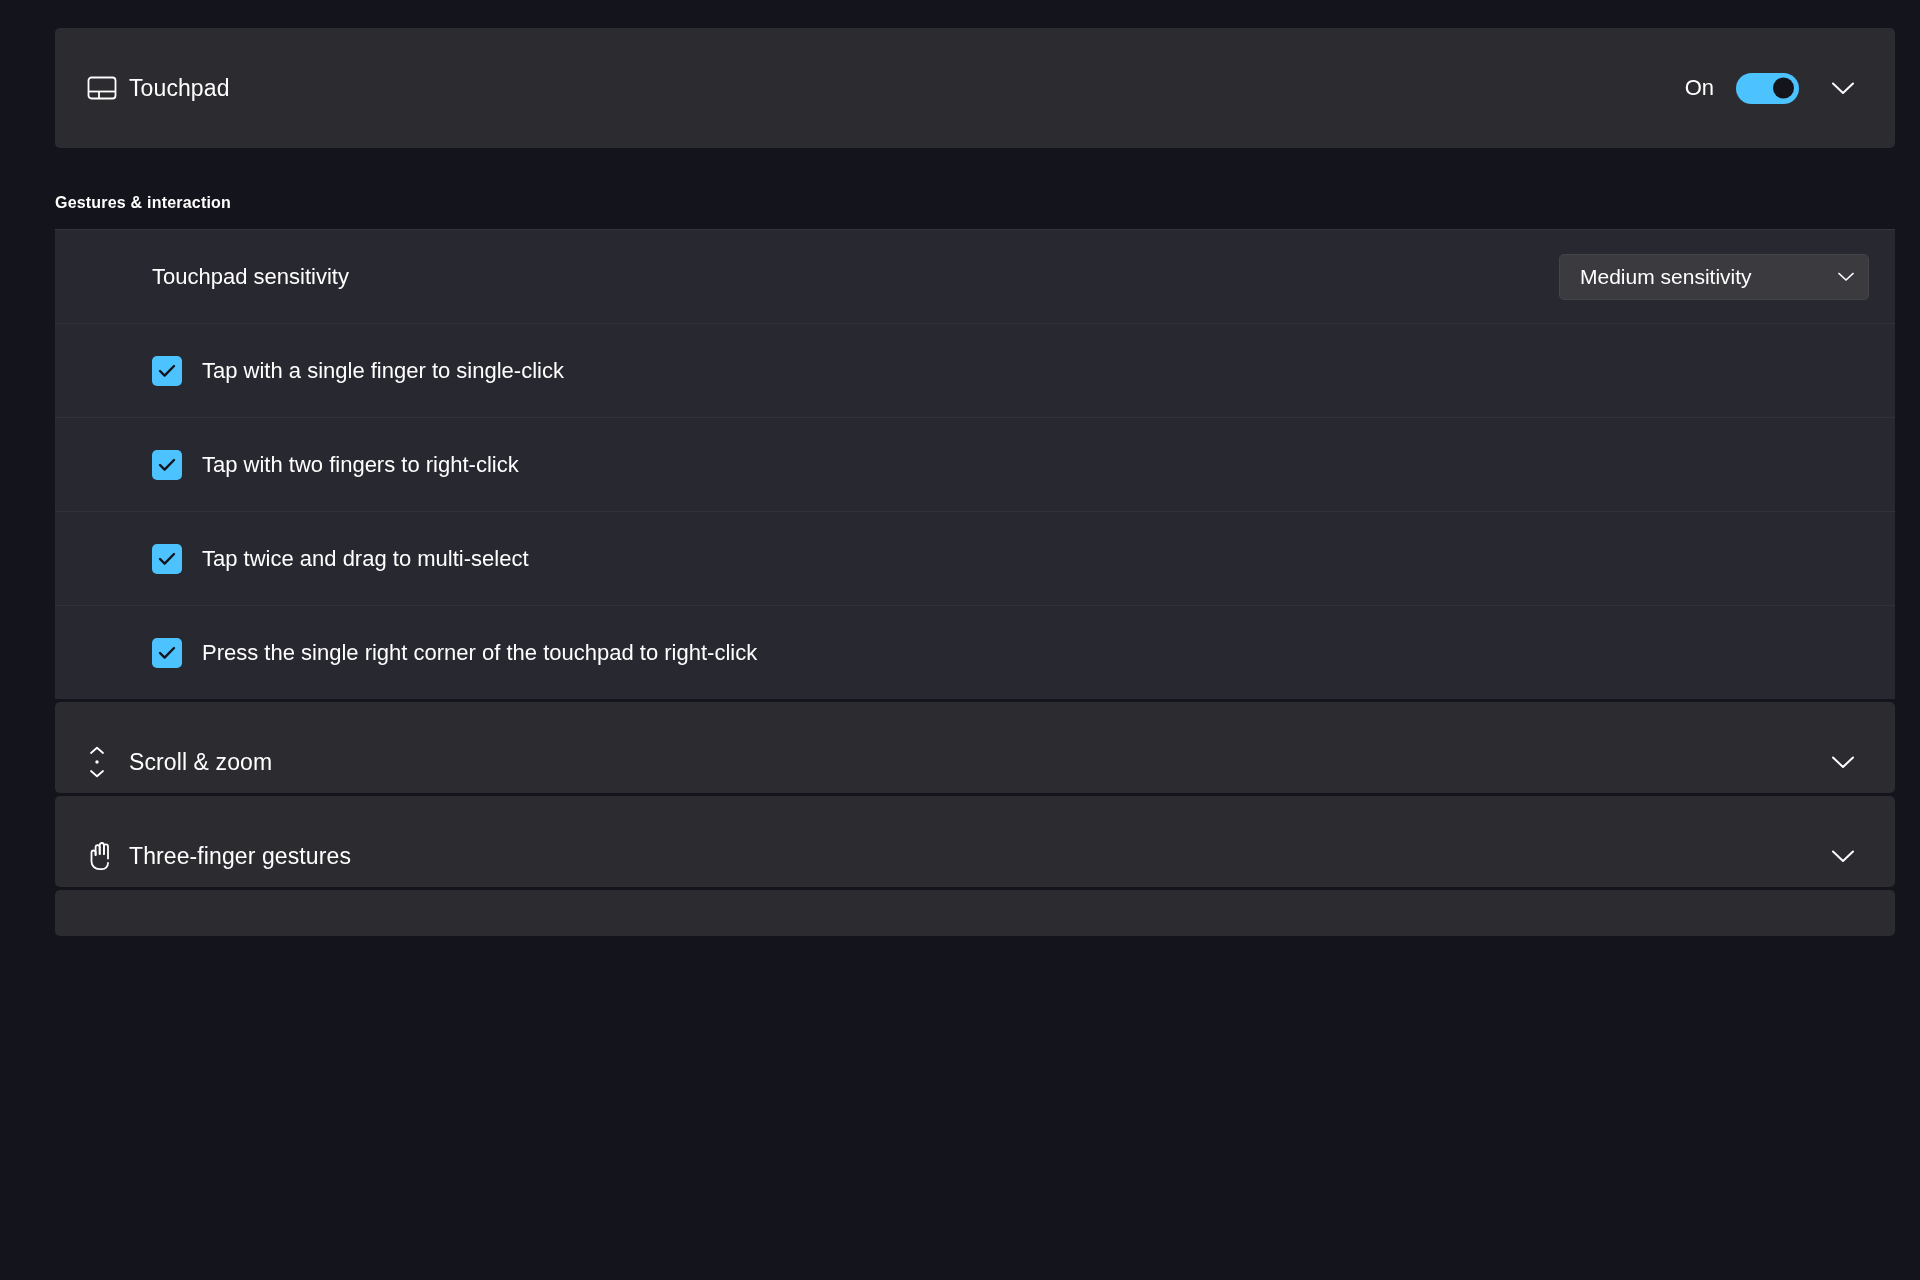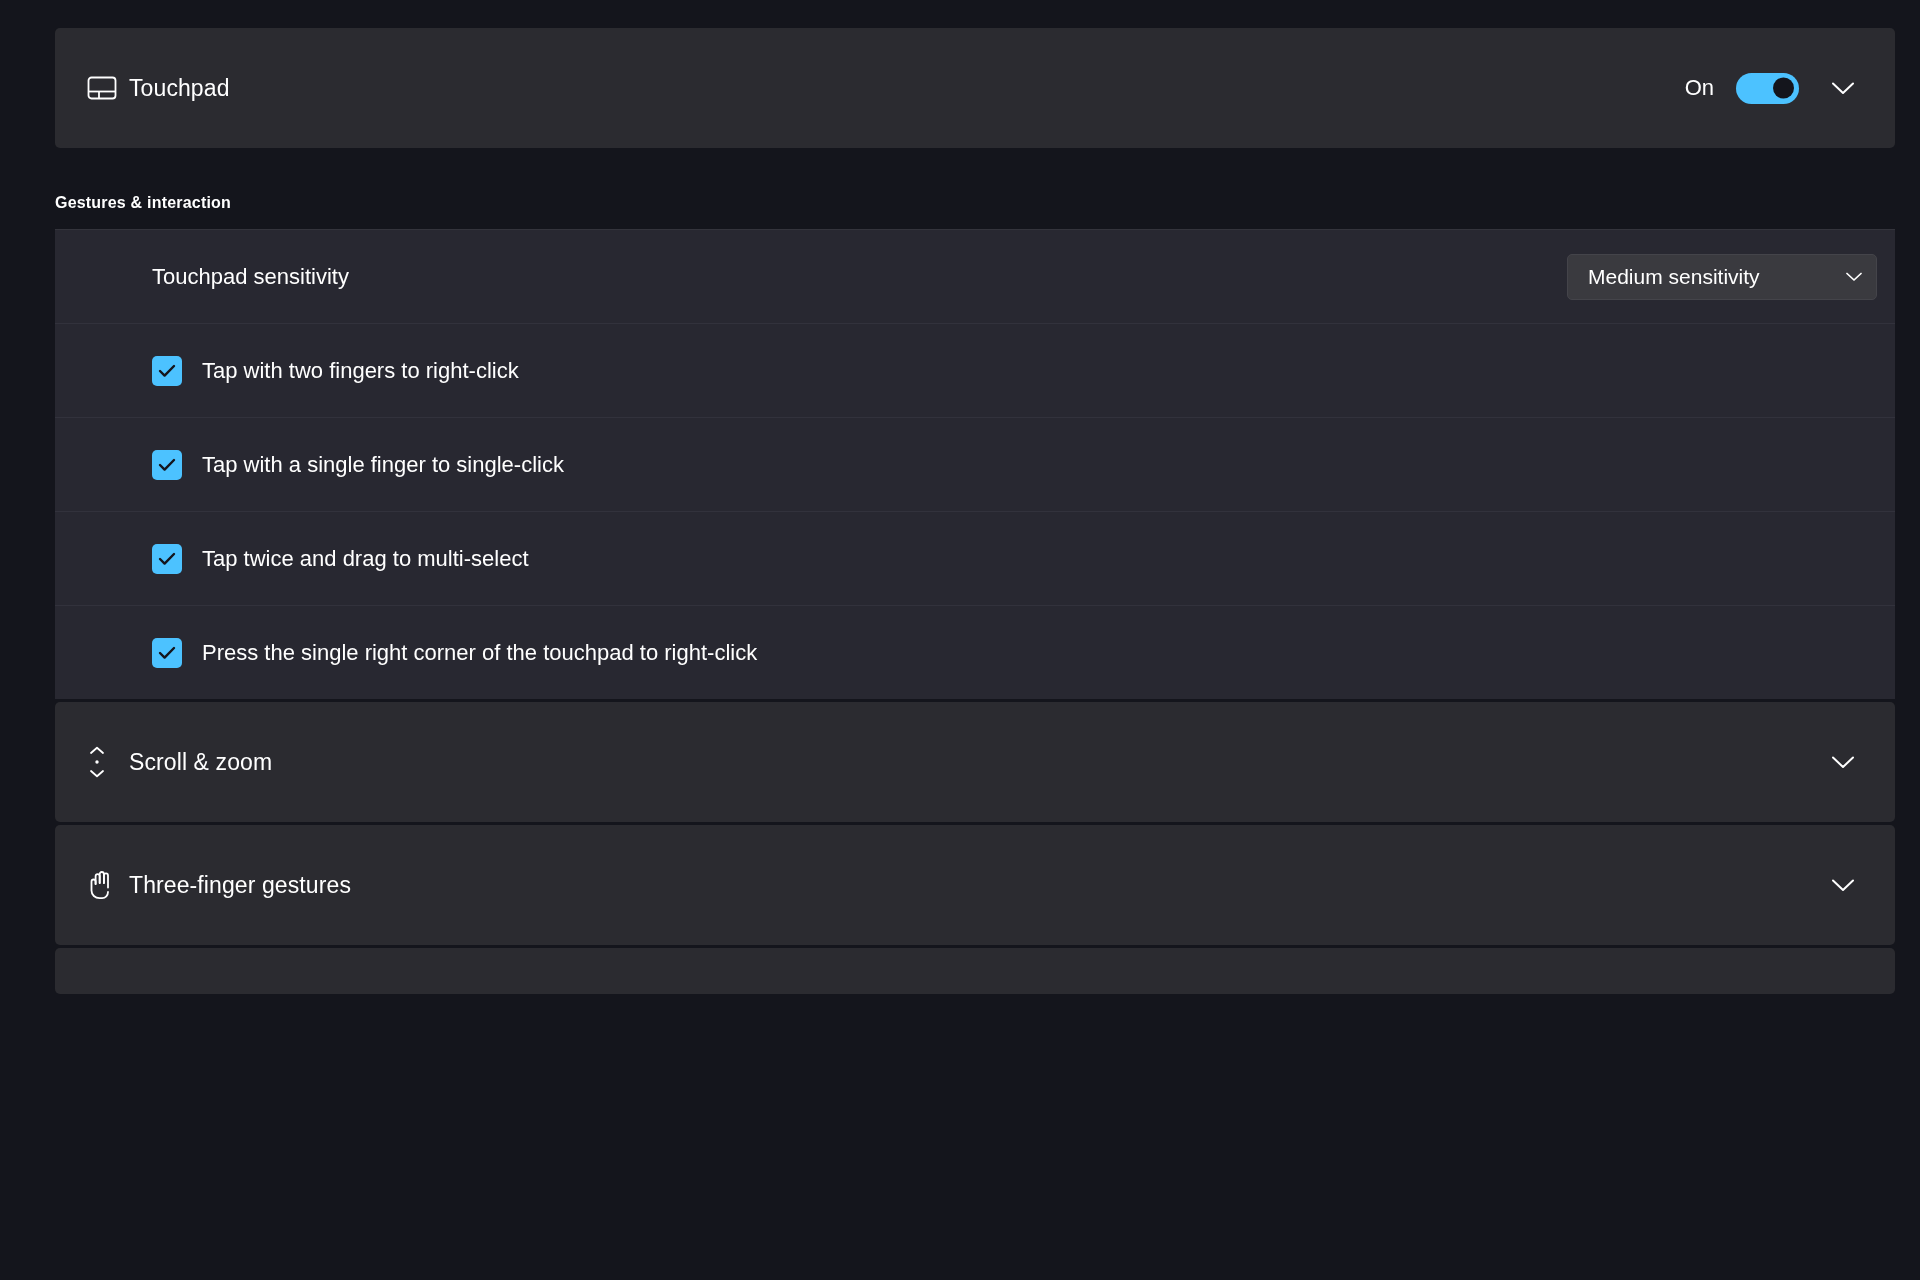--- a/index.html
+++ b/index.html
@@ -138,21 +138,21 @@
 
   
   .taps-card { background: #2b2b30; }
   .taps-header { height: 116px; cursor: pointer; }
 
   .sub-rows { background: #282831; }
   .sub-row {
     display: flex;
     align-items: center;
     height: 94px;
-    padding: 0 18px 0 97px;
+    padding: 0 26px 0 97px;
     border-top: 1px solid #32323c;
     position: relative;
   }
   .sub-row:first-child { border-top: 1px solid #34343c; }
   .sub-label {
     color: #ffffff;
     font-size: 22px;
     white-space: nowrap;
   }
   .sub-spacer { flex: 1 1 auto; }
@@ -187,21 +187,21 @@
     min-width: 30px;
     border-radius: 5px;
     background: #4cc2ff;
     display: flex;
     align-items: center;
     justify-content: center;
     margin-right: 20px;
   }
 
   
-  .collapsed-card { height: 120px; }
+  .collapsed-card { height: 91px; }
   .collapsed-row { height: 120px; cursor: pointer; }
 
   .partial-card { height: 46px; overflow: hidden; }
 
   svg { display: block; }
 </style>
 </head>
 <body>
 
 <div class="page">
@@ -248,30 +248,30 @@
           </span>
         </div>
       </div>
 
       <div class="sub-row checkbox-row">
         <div class="checkbox">
           <svg width="18" height="14" viewBox="0 0 18 14" fill="none" stroke="#14151c" stroke-width="2.4" stroke-linecap="round" stroke-linejoin="round">
             <polyline points="2,7 6.6,11.6 16,2"></polyline>
           </svg>
         </div>
-        <div class="sub-label">Tap with two fingers to right-click</div>
+        <div class="sub-label">Tap with a single finger to single-click</div>
       </div>
 
       <div class="sub-row checkbox-row">
         <div class="checkbox">
           <svg width="18" height="14" viewBox="0 0 18 14" fill="none" stroke="#14151c" stroke-width="2.4" stroke-linecap="round" stroke-linejoin="round">
             <polyline points="2,7 6.6,11.6 16,2"></polyline>
           </svg>
         </div>
-        <div class="sub-label">Tap with a single finger to single-click</div>
+        <div class="sub-label">Tap with two fingers to right-click</div>
       </div>
 
       <div class="sub-row checkbox-row">
         <div class="checkbox">
           <svg width="18" height="14" viewBox="0 0 18 14" fill="none" stroke="#14151c" stroke-width="2.4" stroke-linecap="round" stroke-linejoin="round">
             <polyline points="2,7 6.6,11.6 16,2"></polyline>
           </svg>
         </div>
         <div class="sub-label">Tap twice and drag to multi-select</div>
       </div>

